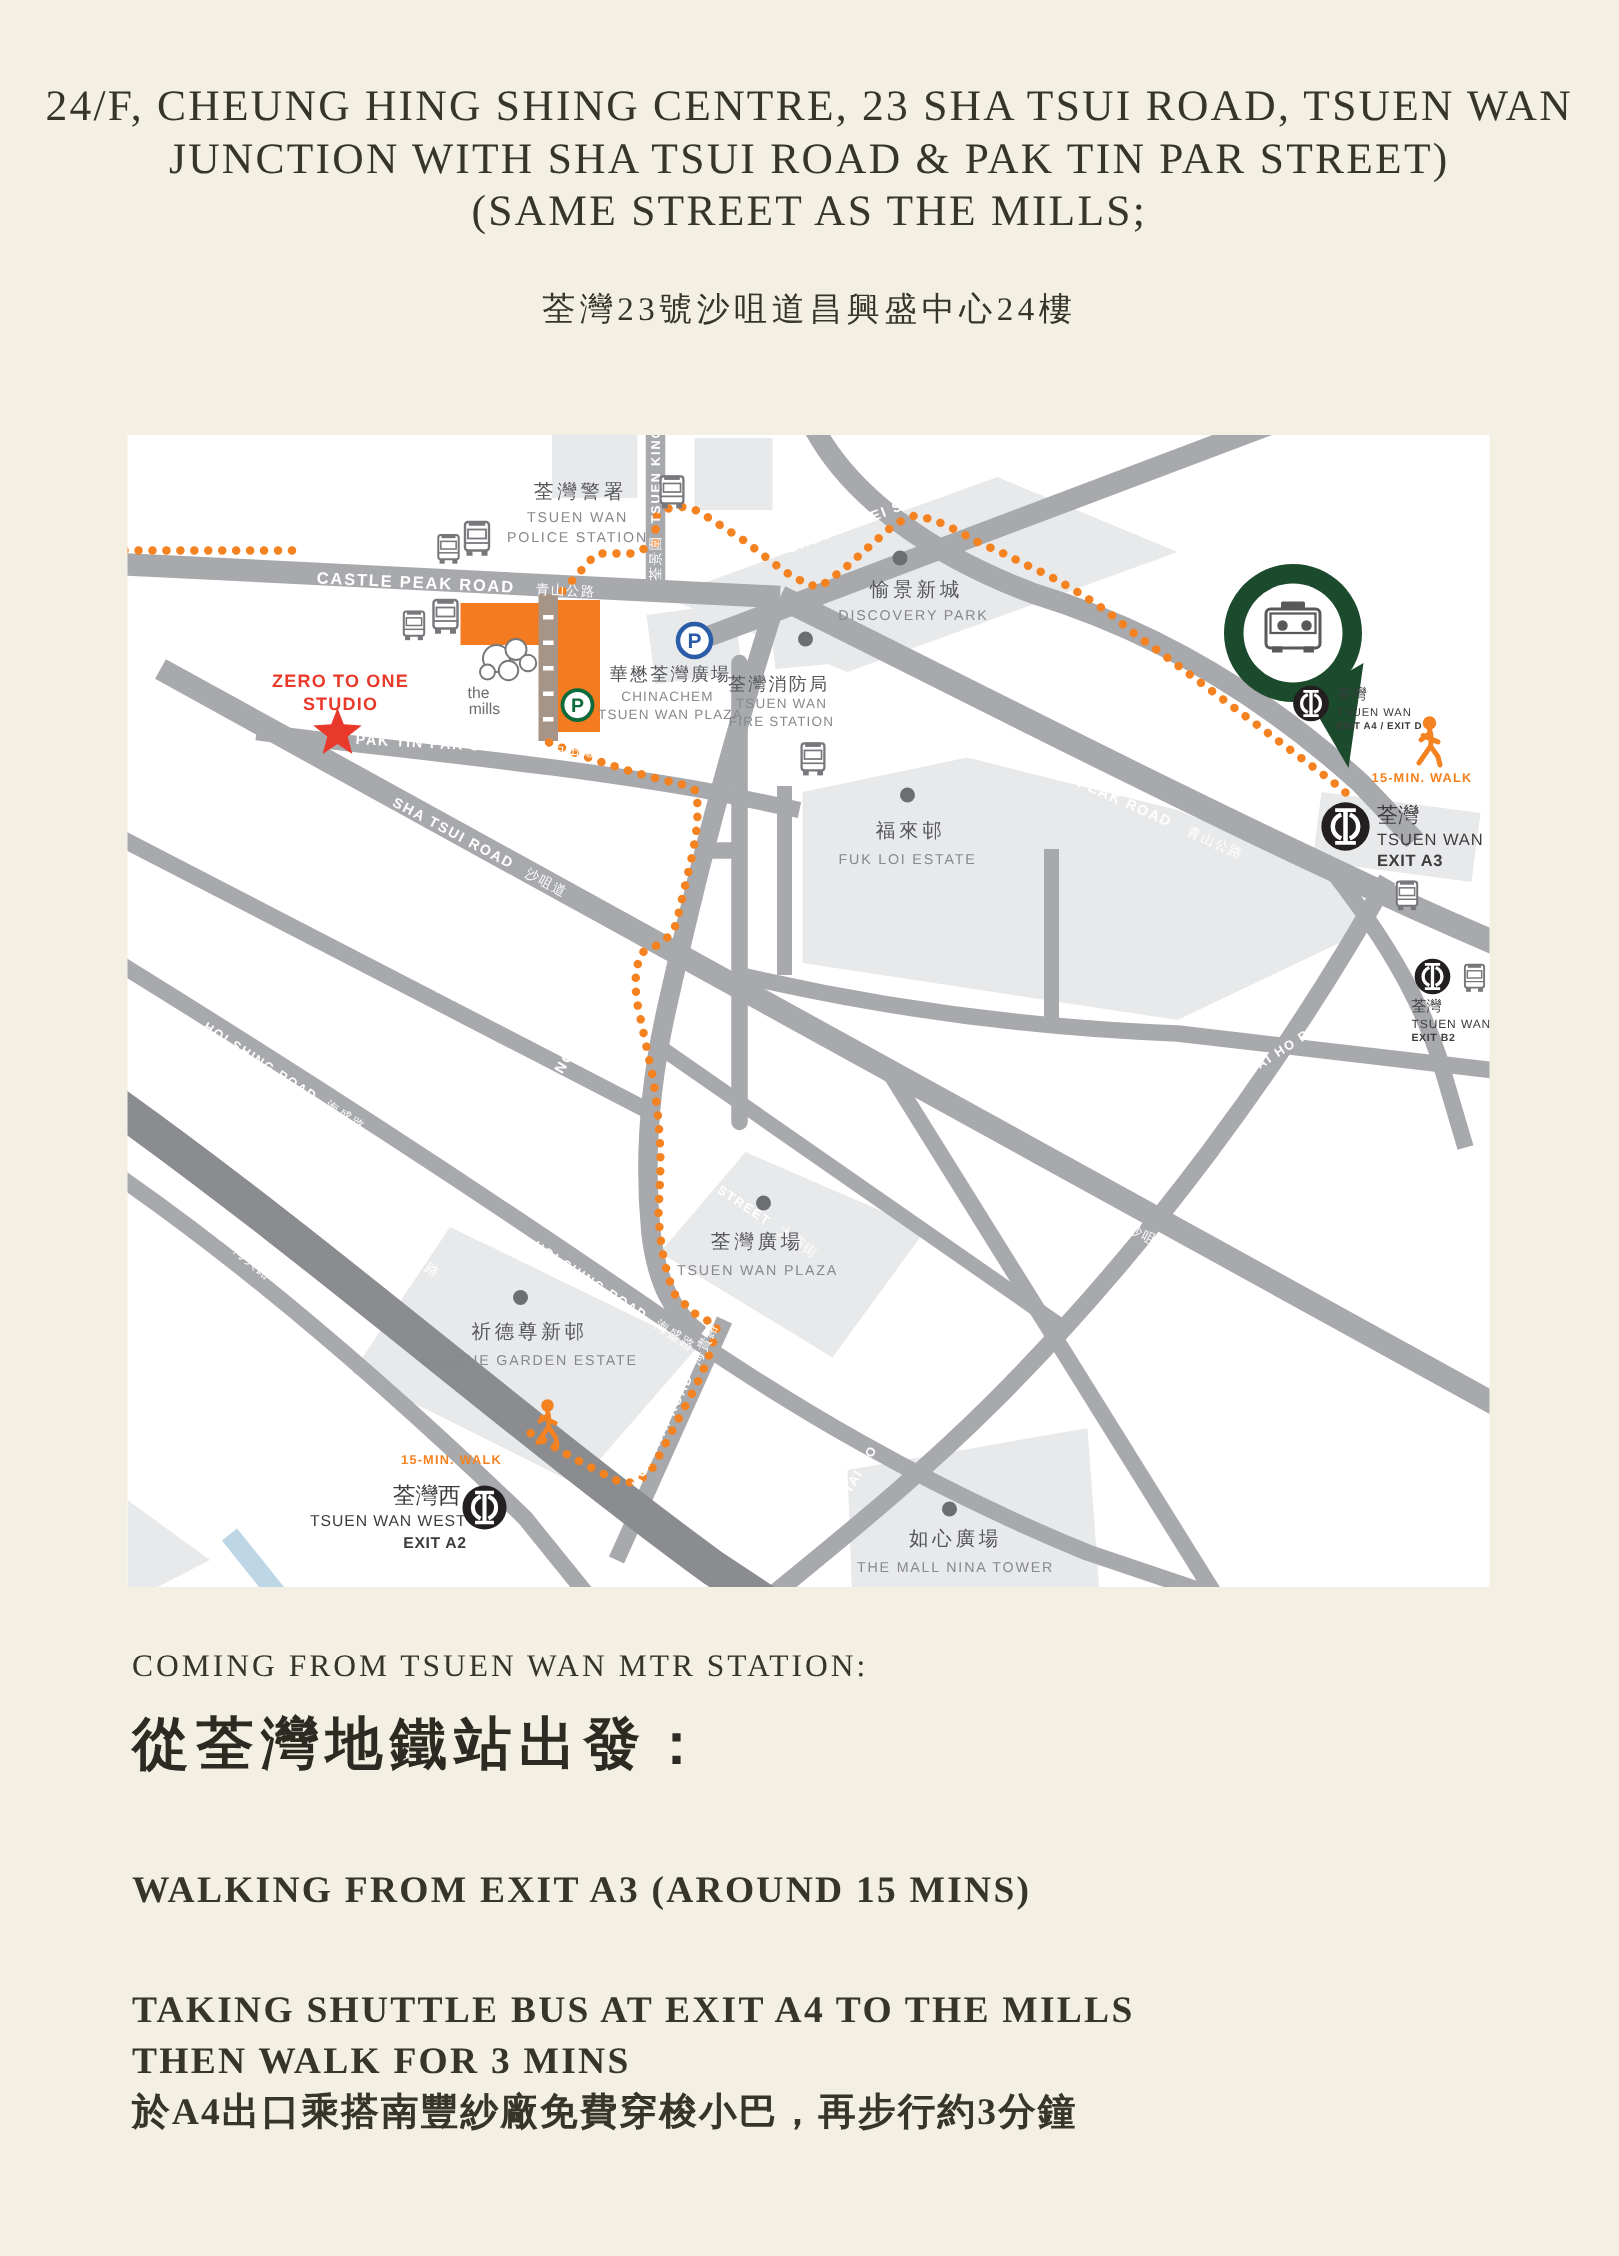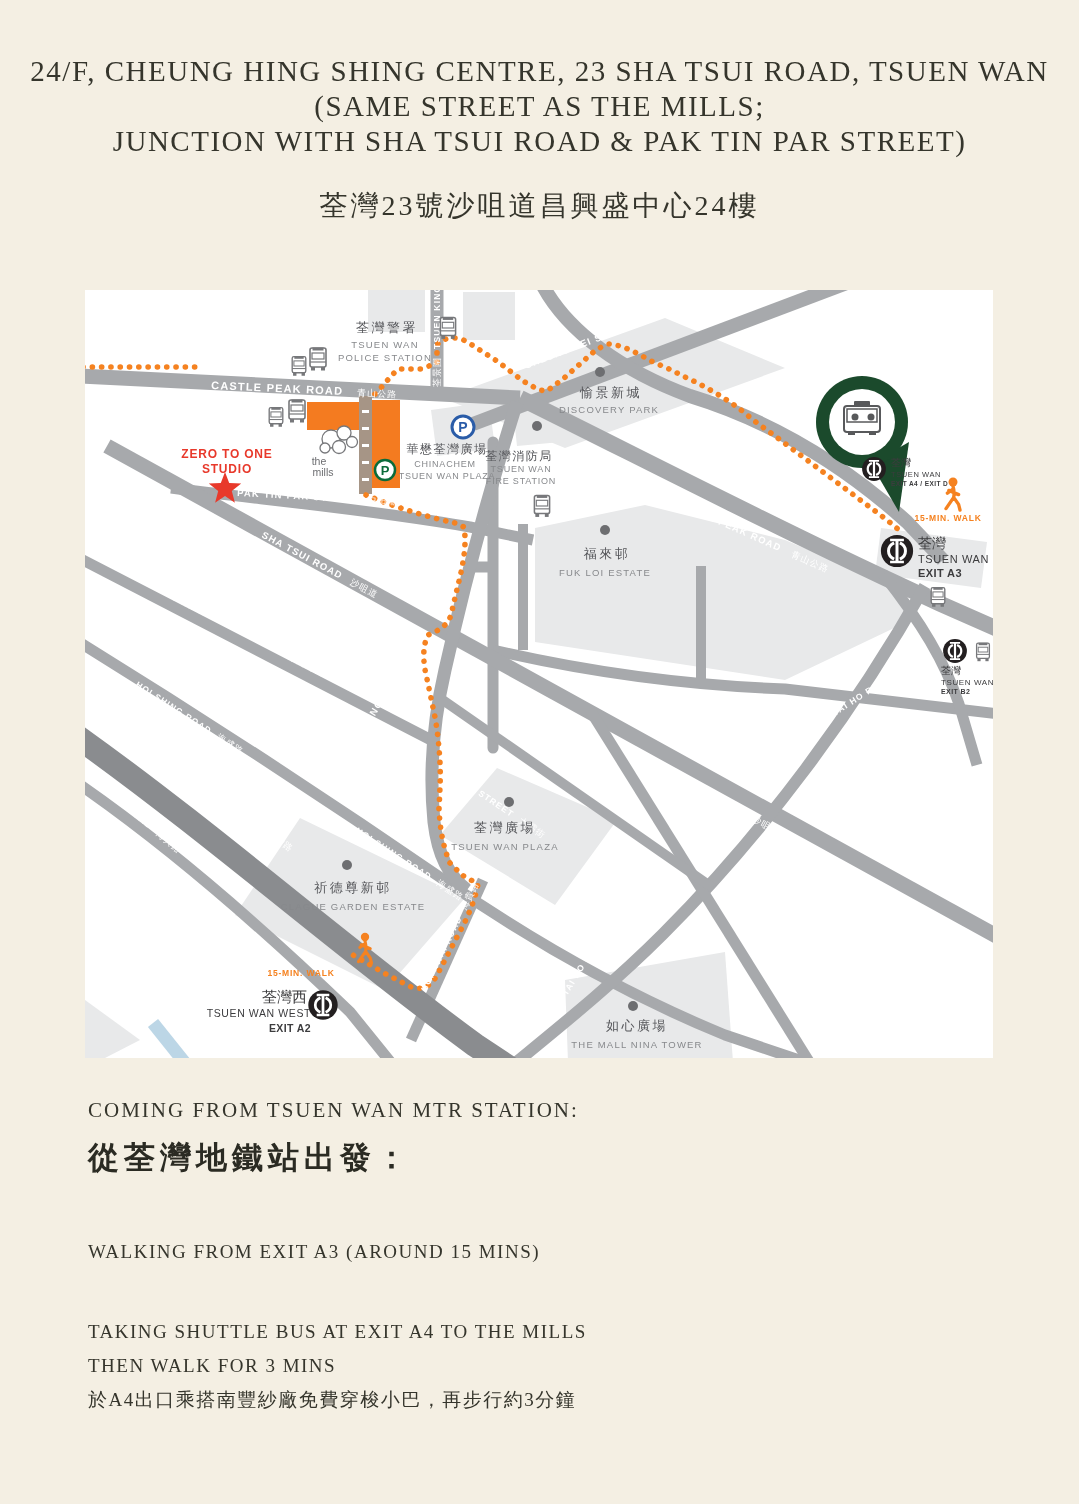--- a/index.html
+++ b/index.html
@@ -1,28 +1,28 @@
 <!DOCTYPE html>
 <html><head>
 <meta charset="utf-8">
 <style>
   html,body{margin:0;padding:0;background:#f4efe3;}
   .page{position:relative;width:1079px;height:1504px;background:#f4efe3;overflow:hidden;
         font-family:"Liberation Serif",serif;color:#35352c;margin-top:12px;}
   .hdr{position:absolute;top:42px;left:0;width:100%;text-align:center;}
   .hdr .en{font-size:29px;line-height:35px;letter-spacing:1.5px;}
   .hdr .zhblock{margin-top:28px;}
-  .hdr .zh{font-size:28px;line-height:38px;letter-spacing:3px;}
+  .hdr .zh{font-size:22px;line-height:38px;letter-spacing:3px;}
   .map{position:absolute;left:85px;top:278px;width:908px;height:768px;background:#ffffff;}
   .map svg{display:block;font-family:"Liberation Sans",sans-serif;}
   .dir{position:absolute;left:88px;top:1086px;width:920px;}
   .dir .h-en{font-size:21px;letter-spacing:2px;}
-  .dir .h-zh{font-size:31px;font-weight:700;letter-spacing:5px;margin-top:14px;
+  .dir .h-zh{font-size:38px;font-weight:700;letter-spacing:5px;margin-top:14px;
              font-family:"Liberation Sans",sans-serif;color:#2b2b23;}
-  .dir .ln{font-size:19px;letter-spacing:1.5px;line-height:34px;}
+  .dir .ln{font-size:25px;letter-spacing:1.5px;line-height:34px;font-weight:bold;}
   .dir .b1{margin-top:56px;}
   .dir .or{margin-top:44px;}
   .dir .b2{margin-top:46px;}
   
   .rd{fill:#ffffff;font-weight:700;letter-spacing:1.2px;font-size:9.5px;}
   .rdzh{font-weight:400;font-size:9px;letter-spacing:1px;}
   .rdbig{font-size:11px;}
   .rdsm{font-size:8.5px;}
   .plzh{fill:#55565a;font-size:13px;letter-spacing:2.5px;text-anchor:middle;}
   .plen{fill:#87898c;font-size:9.5px;letter-spacing:1.2px;text-anchor:middle;}
@@ -36,22 +36,22 @@
           font-family:"Liberation Sans",sans-serif;}
   .mills{fill:#6d6e71;font-size:10.5px;text-anchor:middle;}
 </style>
 </head>
 <body>
 
 <div class="page">
 
   <div class="hdr">
     <div class="en">24/F, CHEUNG HING SHING CENTRE, 23 SHA TSUI ROAD, TSUEN WAN</div>
+    <div class="en">JUNCTION WITH SHA TSUI ROAD &amp; PAK TIN PAR STREET)</div>
     <div class="en">(SAME STREET AS THE MILLS;</div>
-    <div class="en">JUNCTION WITH SHA TSUI ROAD &amp; PAK TIN PAR STREET)</div>
     <div class="zhblock">
       <div class="zh">荃灣23號沙咀道昌興盛中心24樓</div>
     </div>
   </div>
 
   <div class="map">
   <svg viewBox="0 0 908 768" width="908" height="768">
     <defs>
       <g id="bus">
         <rect x="-8" y="-11" width="16" height="19" rx="2" fill="#fff" stroke="#77787b" stroke-width="1.6"></rect>

